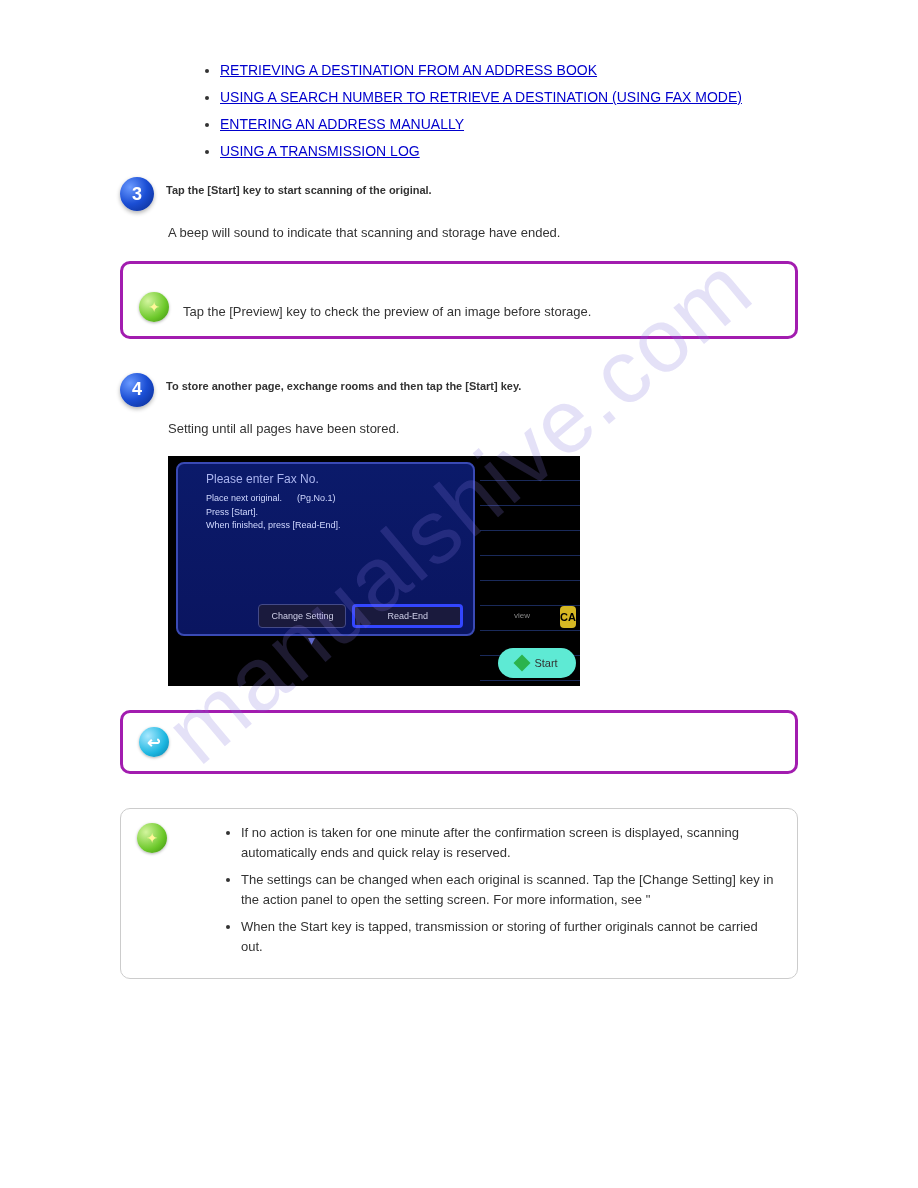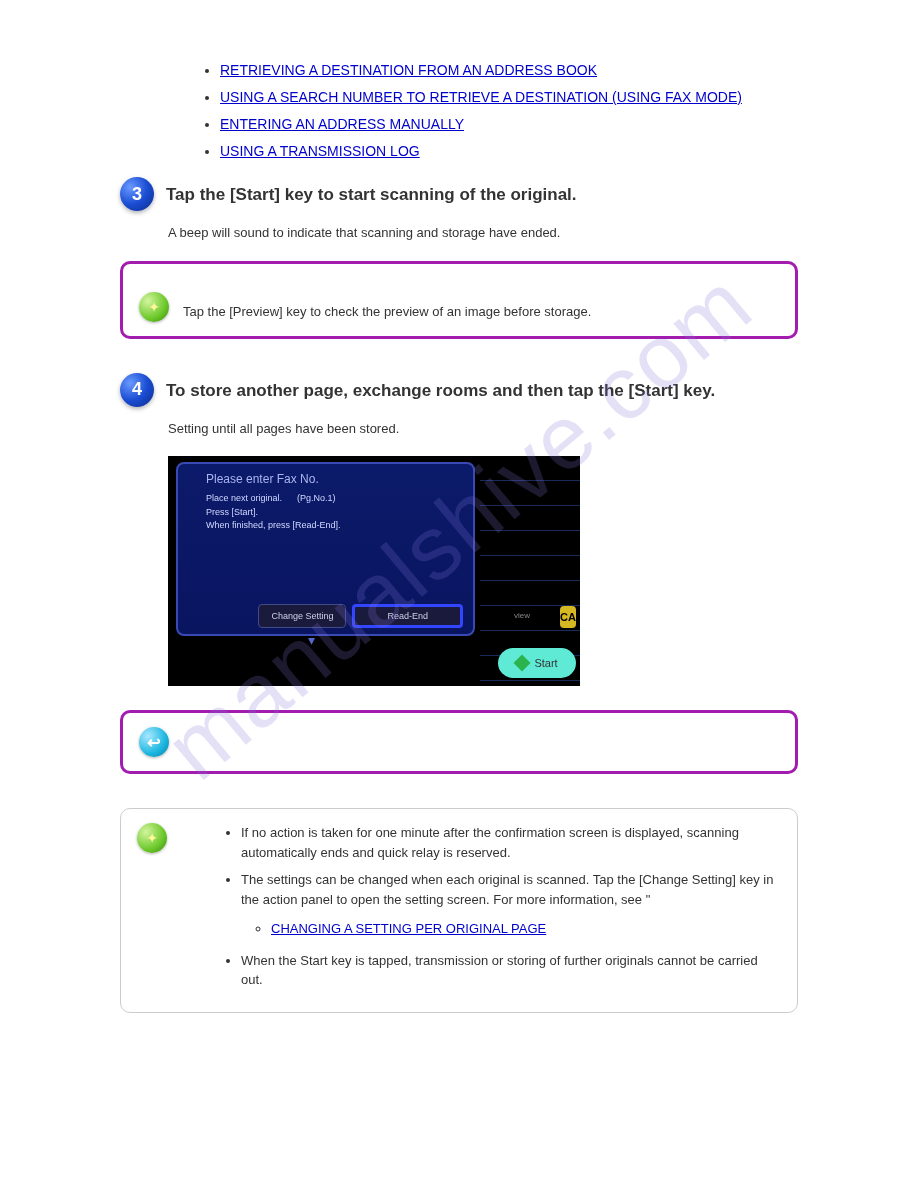--- a/index.html
+++ b/index.html
@@ -41,21 +41,21 @@
       font-weight: bold;
       font-size: 18px;
       display: flex;
       align-items: center;
       justify-content: center;
       margin-right: 12px;
       box-shadow: 0 2px 4px rgba(0,0,0,0.3);
       flex-shrink: 0;
     }
     .step-text {
-      font-size: 17px;
+      font-size: 11px;
       font-weight: bold;
       padding-top: 6px;
       line-height: 1.4;
     }
     .step-desc {
       margin-left: 48px;
       margin-bottom: 18px;
       font-size: 13px;
       line-height: 1.5;
     }
@@ -321,22 +321,19 @@
 
   <div class="final-box">
     <div class="icon-circle icon-tip"></div>
     <div class="final-content">
       <ul>
         <li>If no action is taken for one minute after the confirmation screen is displayed, scanning automatically ends and quick relay is reserved.</li>
       </ul>
       <ul>
         <li>
           <span>The settings can be changed when each original is scanned. Tap the [Change Setting] key in the action panel to open the setting screen. For more information, see "</span>
-          <ul class="sub">
-            <li><a href="#">CHANGING A SETTING PER ORIGINAL PAGE</a></li>
-          </ul>
         </li>
         <li>When the Start key is tapped, transmission or storing of further originals cannot be carried out.</li>
       </ul>
     </div>
   </div>
 
 </div>
 
 </body></html>

